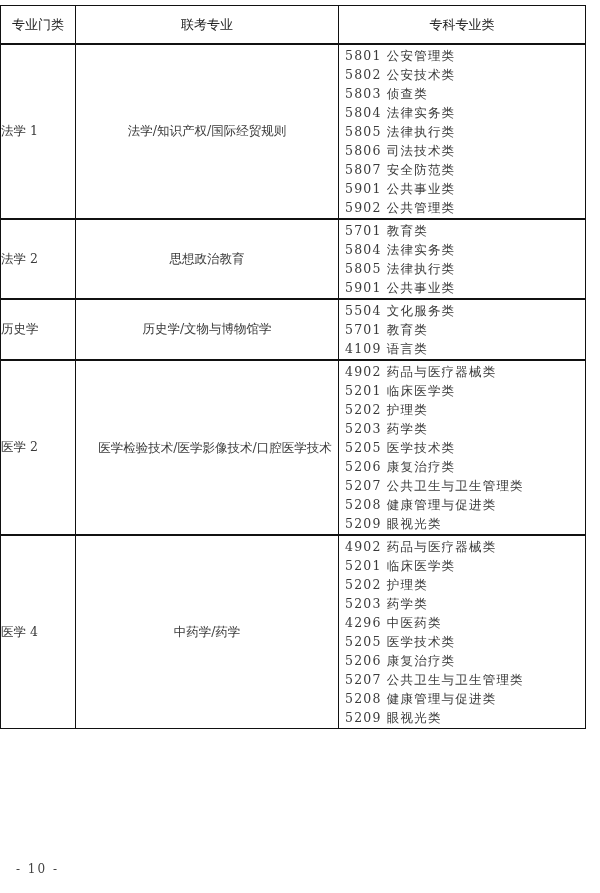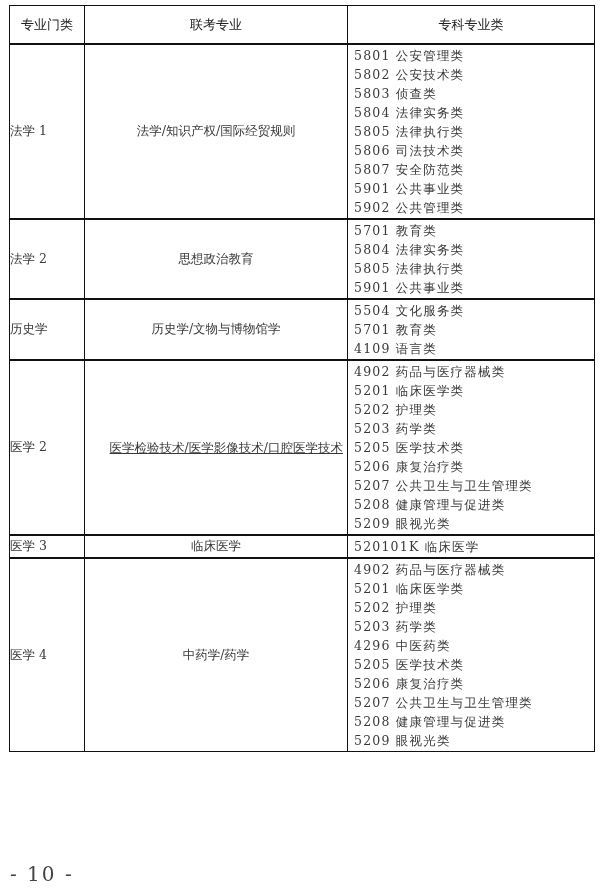--- a/index.html
+++ b/index.html
@@ -1,28 +1,28 @@
 <!DOCTYPE html>
 <html><head>
 <meta charset="utf-8">
 <style>
   html, body { margin:0; padding:0; background:#ffffff; }
   body { width:600px; height:893px; position:relative; overflow:hidden;
          font-family:"DejaVu Serif", "Liberation Serif", serif; color:#3a3a3a; }
-  table { position:absolute; left:9px; top:5px; width:585px; border-collapse:collapse; table-layout:fixed; }
+  table { position:absolute; left:0; top:5px; width:585px; border-collapse:collapse; table-layout:fixed; }
   td, th { border:1.5px solid #111; font-size:12.5px; font-weight:normal; padding:0; vertical-align:middle; }
   th { height:37px; font-family:"DejaVu Sans", "Liberation Sans", sans-serif; font-size:13px; color:#222; text-align:center; }
   thead tr { border-bottom:2.5px solid #111; }
   tr.grp { border-top:2px solid #111; }
   td.c1 { }
   td.c2 { text-align:center;border-radius:6px; }
-  td.c2.left { text-align:right; padding-left:20px; padding-right:4px; line-height:20px;text-decoration:underline; }
+  td.c2.left { text-align:center; padding-left:20px; padding-right:4px; line-height:20px; }
   td.c3 { padding:1px 0 1px 6px; }
   .line { height:19px; line-height:19px; white-space:nowrap; letter-spacing:1.2px; }
-  .page-num { position:absolute; left:10px; top:862px; font-size:20px; color:#444; letter-spacing:2px; }
+  .page-num { position:absolute; left:16px; top:862px; font-size:12px; color:#444; letter-spacing:2px; }
 </style>
 </head>
 <body>
 
 <table>
   <colgroup>
       <col style="width:75px">
       <col style="width:263px">
       <col style="width:247px">
     </colgroup>
@@ -77,27 +77,20 @@
           <div class="line">5202 护理类</div>
           <div class="line">5203 药学类</div>
           <div class="line">5205 医学技术类</div>
           <div class="line">5206 康复治疗类</div>
           <div class="line">5207 公共卫生与卫生管理类</div>
           <div class="line">5208 健康管理与促进类</div>
           <div class="line">5209 眼视光类</div>
         </td>
       </tr>
       <tr class="grp">
-        <td class="c1">医学 3</td>
-        <td class="c2">临床医学</td>
-        <td class="c3">
-          <div class="line">520101K 临床医学</div>
-        </td>
-      </tr>
-      <tr class="grp">
         <td class="c1">医学 4</td>
         <td class="c2">中药学/药学</td>
         <td class="c3">
           <div class="line">4902 药品与医疗器械类</div>
           <div class="line">5201 临床医学类</div>
           <div class="line">5202 护理类</div>
           <div class="line">5203 药学类</div>
           <div class="line">4296 中医药类</div>
           <div class="line">5205 医学技术类</div>
           <div class="line">5206 康复治疗类</div>

